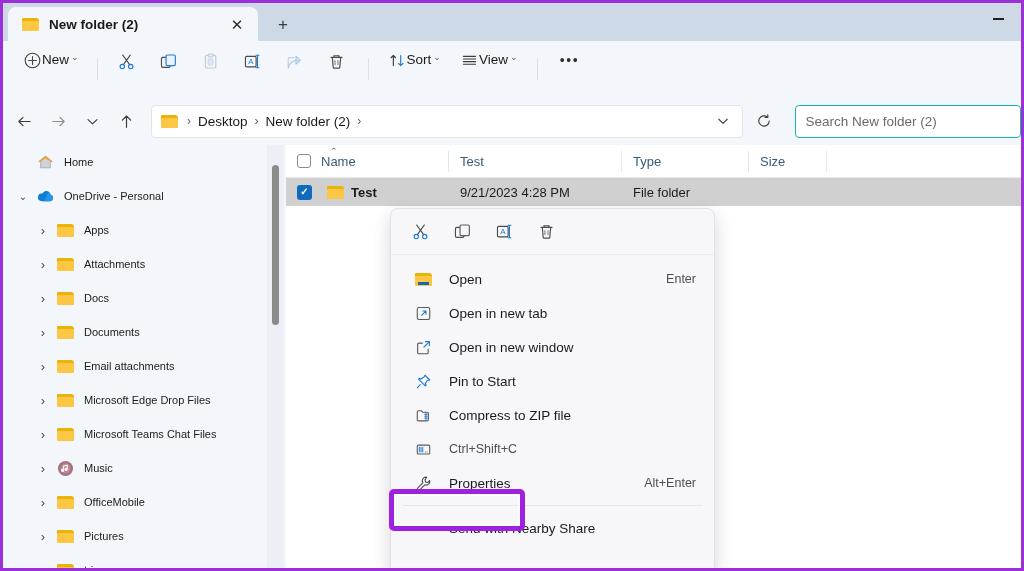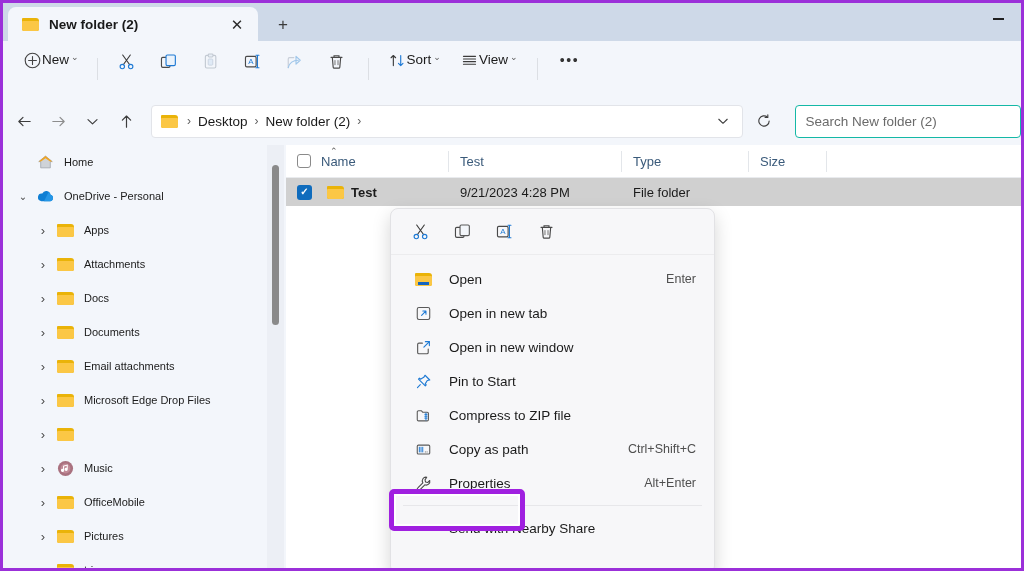--- a/index.html
+++ b/index.html
@@ -519,20 +519,21 @@
           <span class="side-label">Microsoft Edge Drop Files</span>
         </div>
         <div class="side-item" style="padding-left: 20px;">
           <span class="side-exp" style="font-size: 13px;">›</span>
           <span class="side-ico">
             <span class="folder-ico" style="display: flex; align-items: center;">
               <span class="back"></span>
               <span class="front"></span>
             </span>
           </span>
+          <span class="side-label">Microsoft Teams Chat Files</span>
         </div>
         <div class="side-item" style="padding-left: 20px;">
           <span class="side-exp" style="font-size: 13px;">›</span>
           <span class="side-ico">
             <span style="display: flex; align-items: center;">
               <svg width="17" height="17" viewBox="0 0 18 18">
                 <circle cx="9" cy="9" r="8" fill="#a9717f"></circle>
                 <circle cx="9" cy="9" r="5.2" fill="#c08a97"></circle>
                 <path d="M11.4 4.8v5.1a1.7 1.7 0 1 1-1.1-1.6V6.2l-2.8.8v4.1a1.7 1.7 0 1 1-1.1-1.6V6.2z" fill="#fff"></path>
               </svg>
@@ -700,21 +701,20 @@
           <span class="ctx-accel"></span>
         </div>
         <div class="ctx-item">
           <span class="ctx-ico">
             <svg width="17" height="17" viewBox="0 0 18 18">
               <rect x="2.4" y="4.4" width="13.2" height="9.4" rx="1.2" fill="none" stroke="#5a5a5a" stroke-width="1.15"></rect>
               <path d="M4.6 6.6v5M6.4 6.6v5M8.2 6.6v5" stroke="#1f7ad4" stroke-width="1.05" stroke-linecap="round"></path>
               <path d="M11 11.6h.01M12.8 11.6h.01" stroke="#8a8a8a" stroke-width="1.3" stroke-linecap="round"></path>
             </svg>
           </span>
-          <span class="ctx-label">Copy as path</span>
           <span class="ctx-accel">Ctrl+Shift+C</span>
         </div>
         <div class="ctx-item">
           <span class="ctx-ico">
             <svg width="17" height="17" viewBox="0 0 18 18">
               <path d="M12.4 2.4a3.9 3.9 0 0 0-4.1 5.9L3 13.6a1.5 1.5 0 1 0 2.1 2.1l5.3-5.3a3.9 3.9 0 0 0 5.2-4.6l-2.2 2.2-2.2-.6-.6-2.2z" fill="none" stroke="#4a4a4a" stroke-width="1.15" stroke-linejoin="round"></path>
             </svg>
           </span>
           <span class="ctx-label">Properties</span>
           <span class="ctx-accel">Alt+Enter</span>

